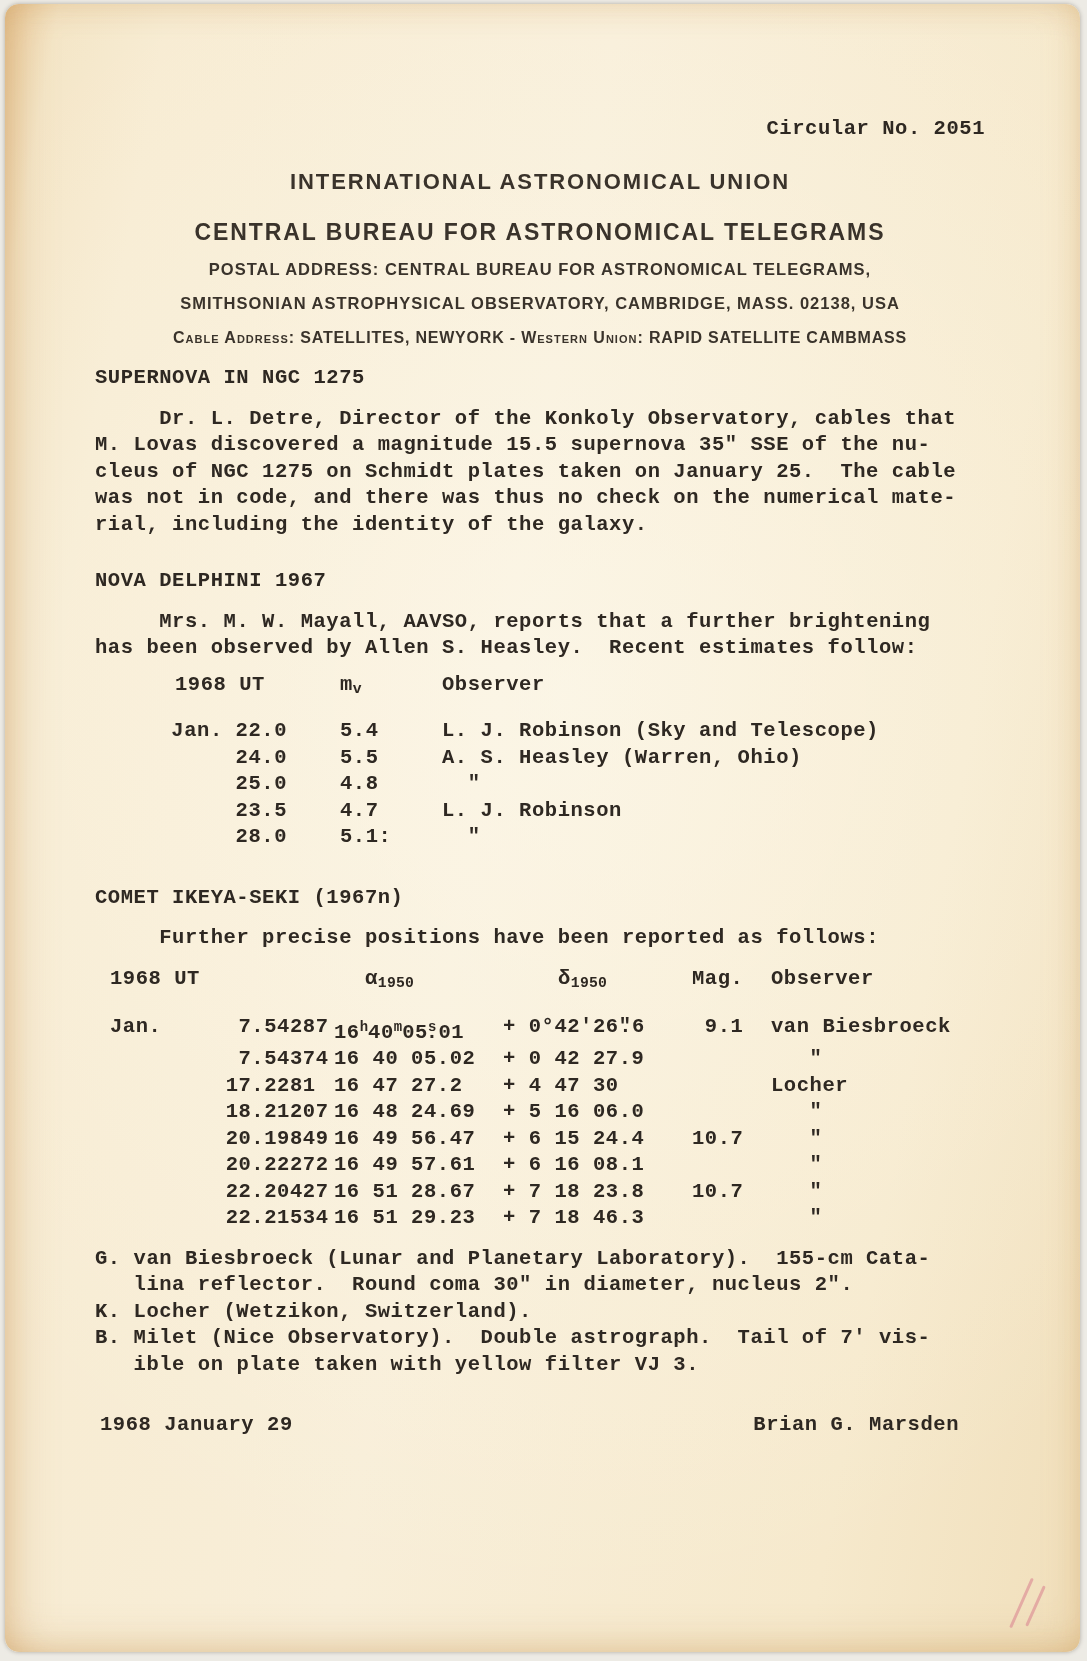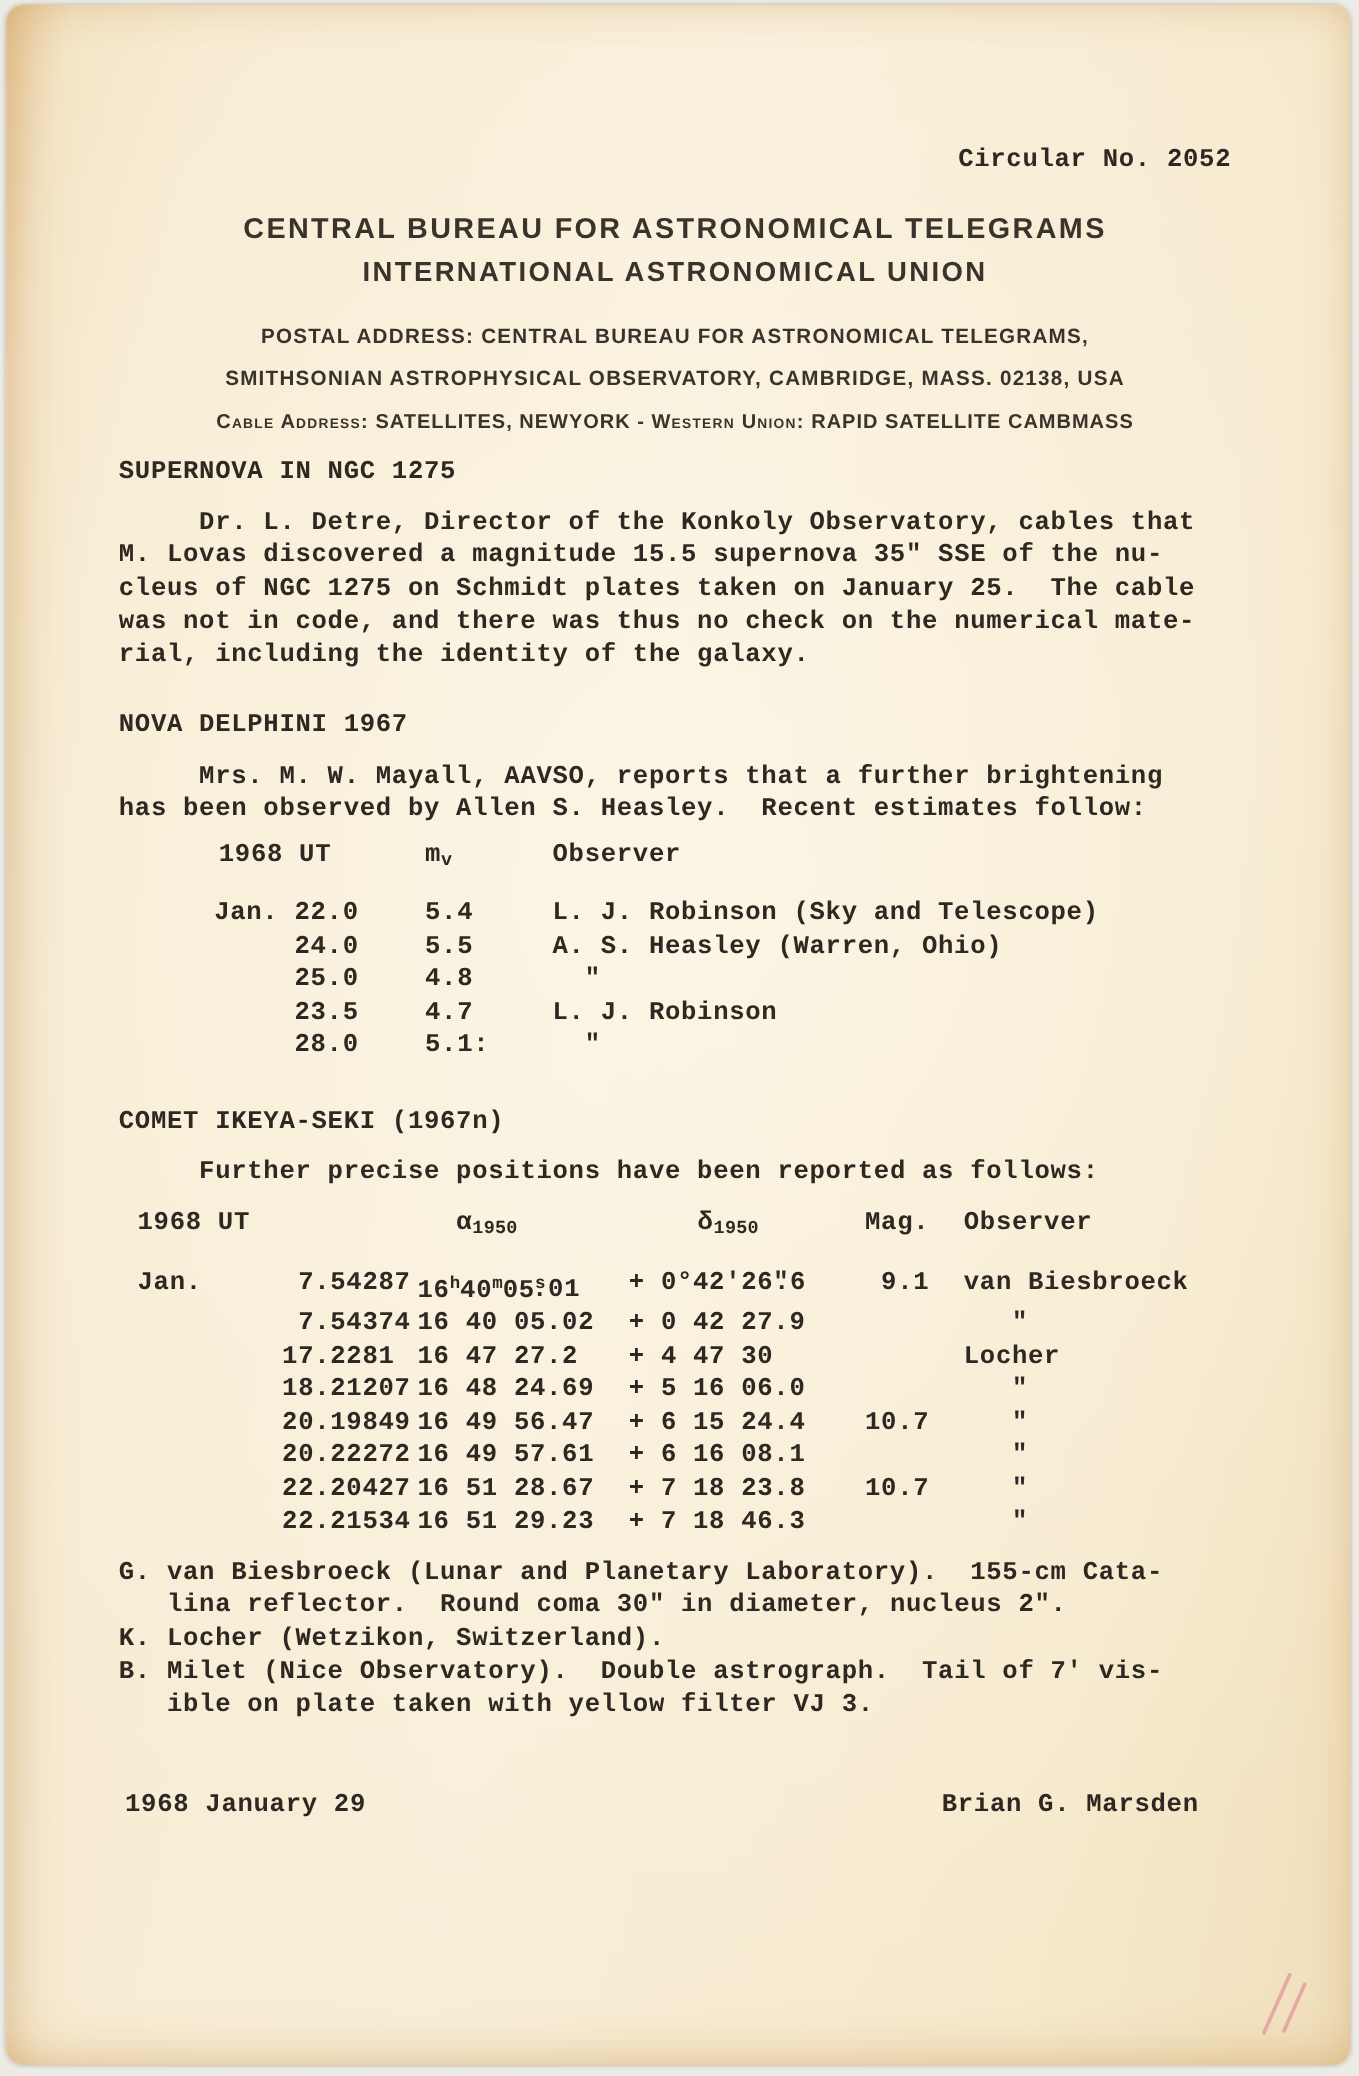--- a/index.html
+++ b/index.html
@@ -51,36 +51,36 @@
   .ctable{margin-left:15px;margin-bottom:14px;}
   .crow{display:grid;grid-template-columns:210px 155px 175px 65px 1fr;column-gap:14px;}
   .chead{margin-bottom:18px;height:30px;}
   .c-date,.c-ra,.c-dec,.c-mag,.c-obs{white-space:pre;}
   .h-ra{padding-left:31px;}
   .h-dec{padding-left:55px;}
   sub{font-size:.72em;vertical-align:-.22em;letter-spacing:.2px;}
   sup.u{font-size:.68em;vertical-align:.52em;letter-spacing:0;}
   .neg{margin-left:-.52em;}
   .neg2{margin-left:-.60em;}
-  .footer{display:grid;grid-template-columns:1fr auto;padding:0 26px 0 5px;margin-top:54px;gap:44px;}
+  .footer{display:grid;grid-template-columns:1fr auto;padding:0 26px 0 5px;margin-top:34px;gap:44px;}
   .pen-mark{position:absolute;right:30px;bottom:16px;width:40px;height:64px;opacity:.65;}
   .pen-mark i{position:absolute;display:block;width:3px;background:#dd8f96;border-radius:2px;transform:rotate(24deg);}
   .pen-mark i:nth-child(1){height:54px;left:10px;top:4px;}
   .pen-mark i:nth-child(2){height:44px;left:24px;top:12px;}
 </style>
 </head>
 <body>
 
 <div class="paper">
   <div class="content">
 
-    <div class="circular">Circular No. 2052</div>
-
+    <div class="circular">Circular No. 2051</div>
+
+    <div class="lh lh2">INTERNATIONAL ASTRONOMICAL UNION</div>
     <div class="lh lh1">CENTRAL BUREAU FOR ASTRONOMICAL TELEGRAMS</div>
-    <div class="lh lh2">INTERNATIONAL ASTRONOMICAL UNION</div>
 
     <div class="lh postal">POSTAL ADDRESS: CENTRAL BUREAU FOR ASTRONOMICAL TELEGRAMS,</div>
     <div class="lh postal postal2">SMITHSONIAN ASTROPHYSICAL OBSERVATORY, CAMBRIDGE, MASS. 02138, USA</div>
 
     <div class="lh cable"><span class="sc">Cable Address:</span><span> SATELLITES, NEWYORK - </span><span class="sc">Western Union:</span><span> RAPID SATELLITE CAMBMASS</span></div>
 
     <div class="sec-title">SUPERNOVA IN NGC 1275</div>
     <div class="tw para">     Dr. L. Detre, Director of the Konkoly Observatory, cables that
 M. Lovas discovered a magnitude 15.5 supernova 35" SSE of the nu-
 cleus of NGC 1275 on Schmidt plates taken on January 25.  The cable

